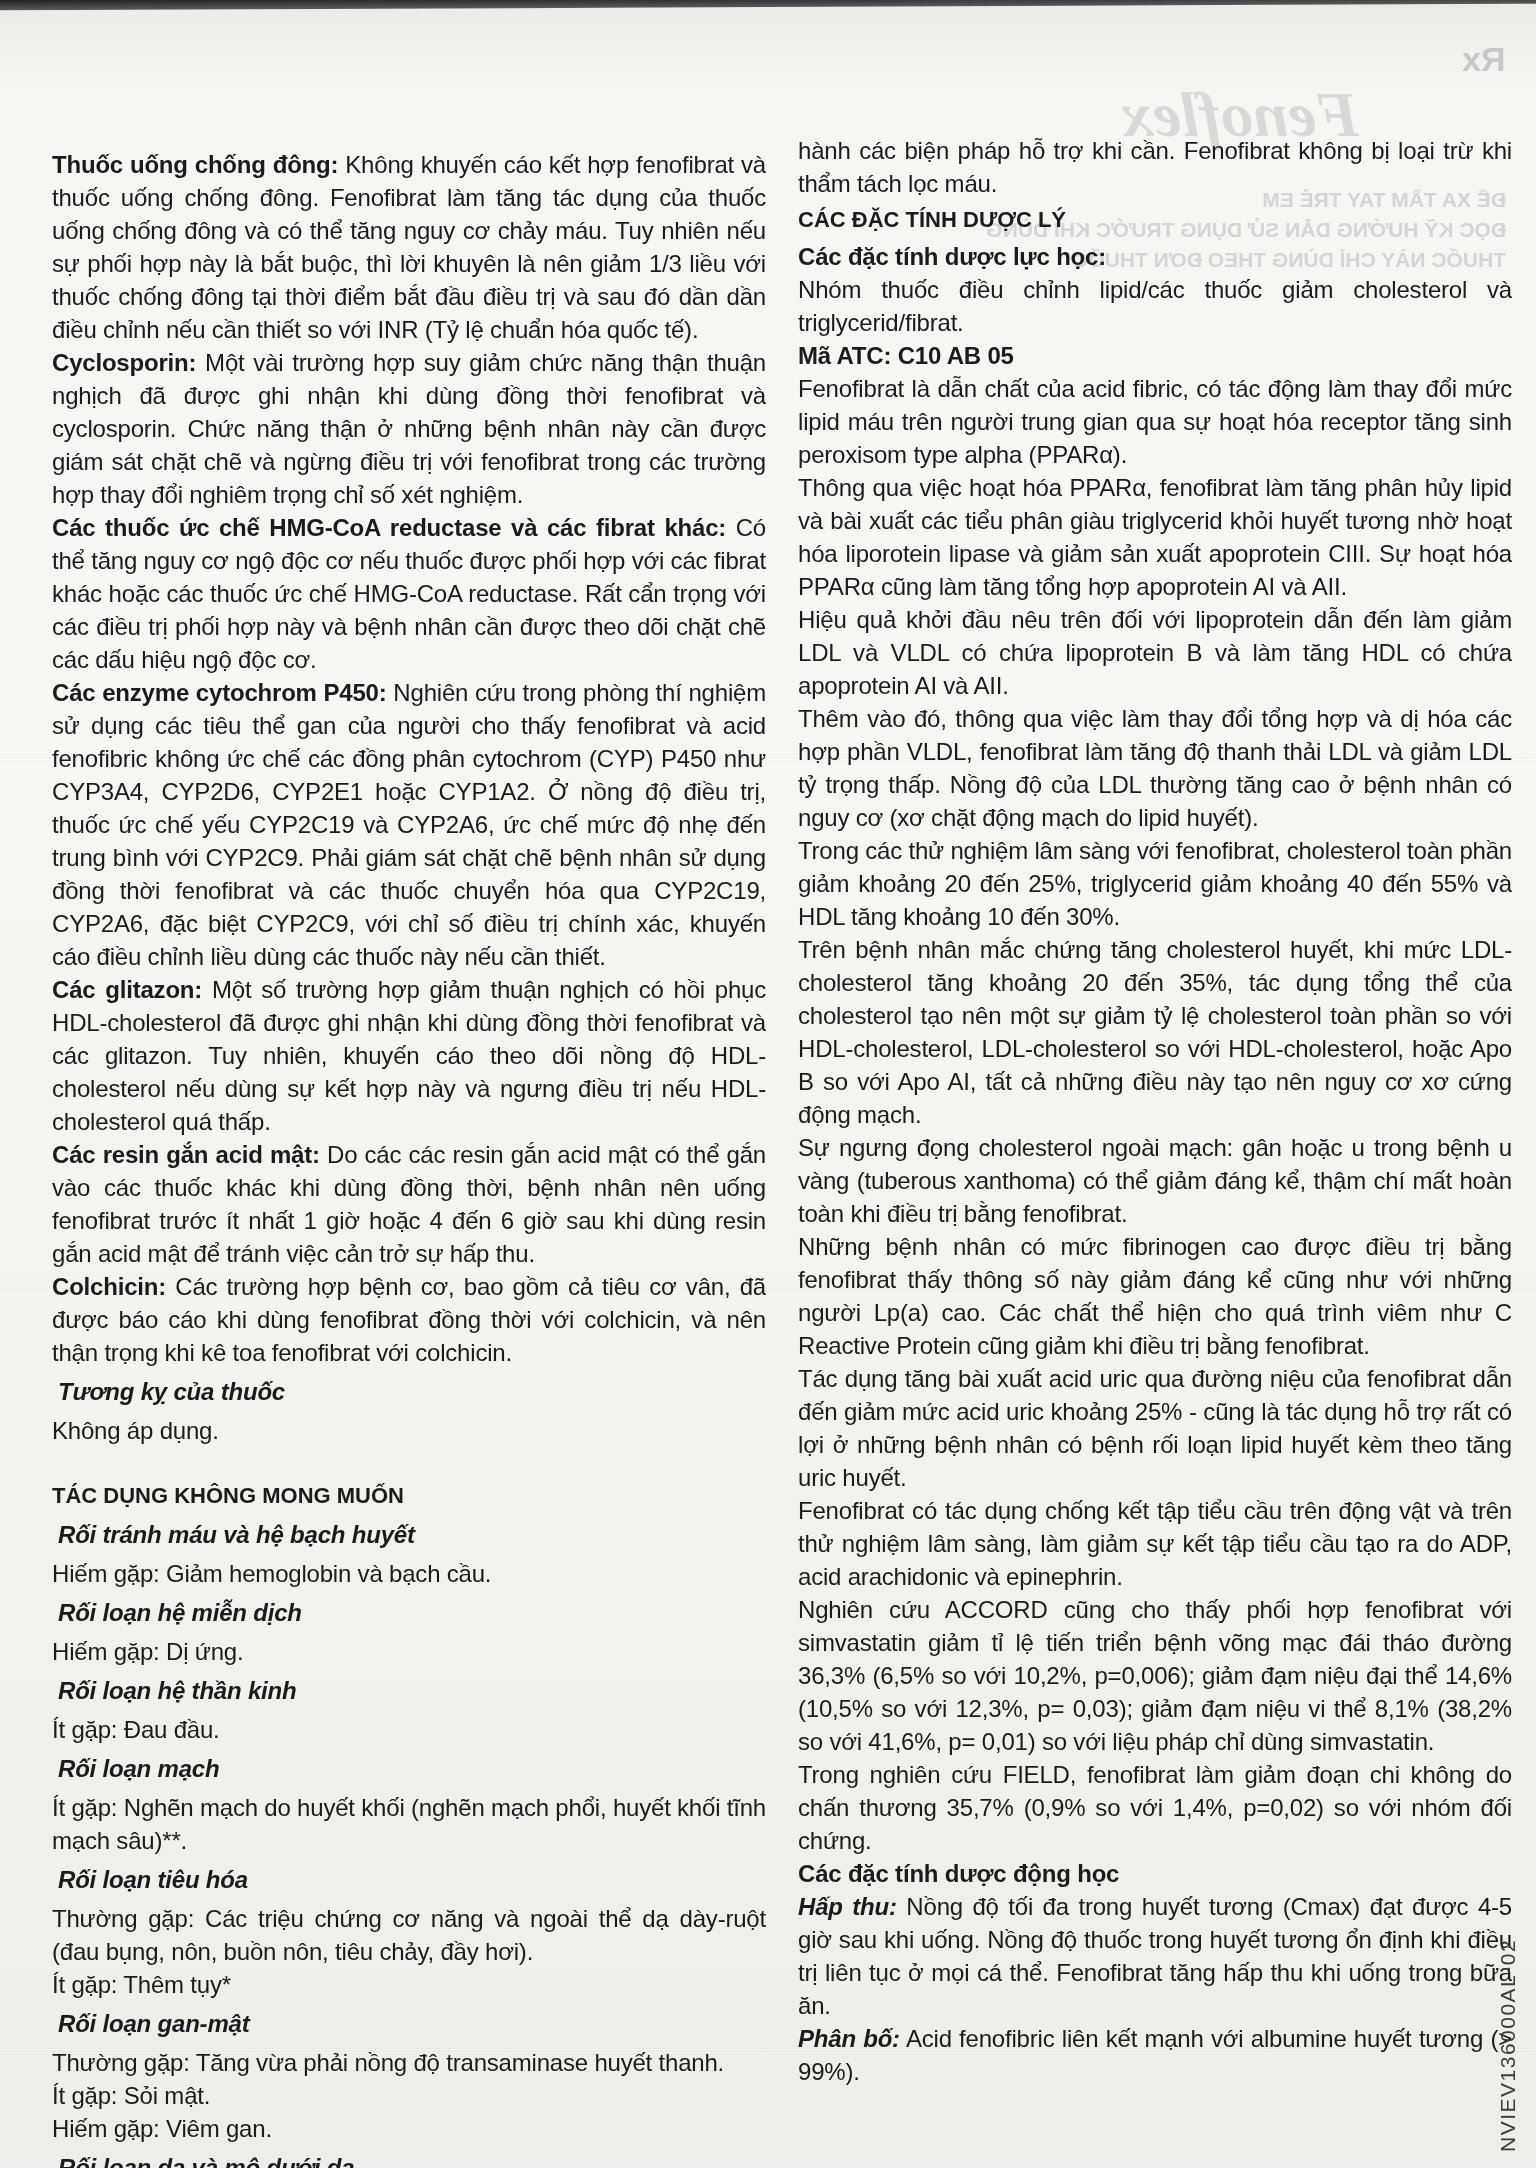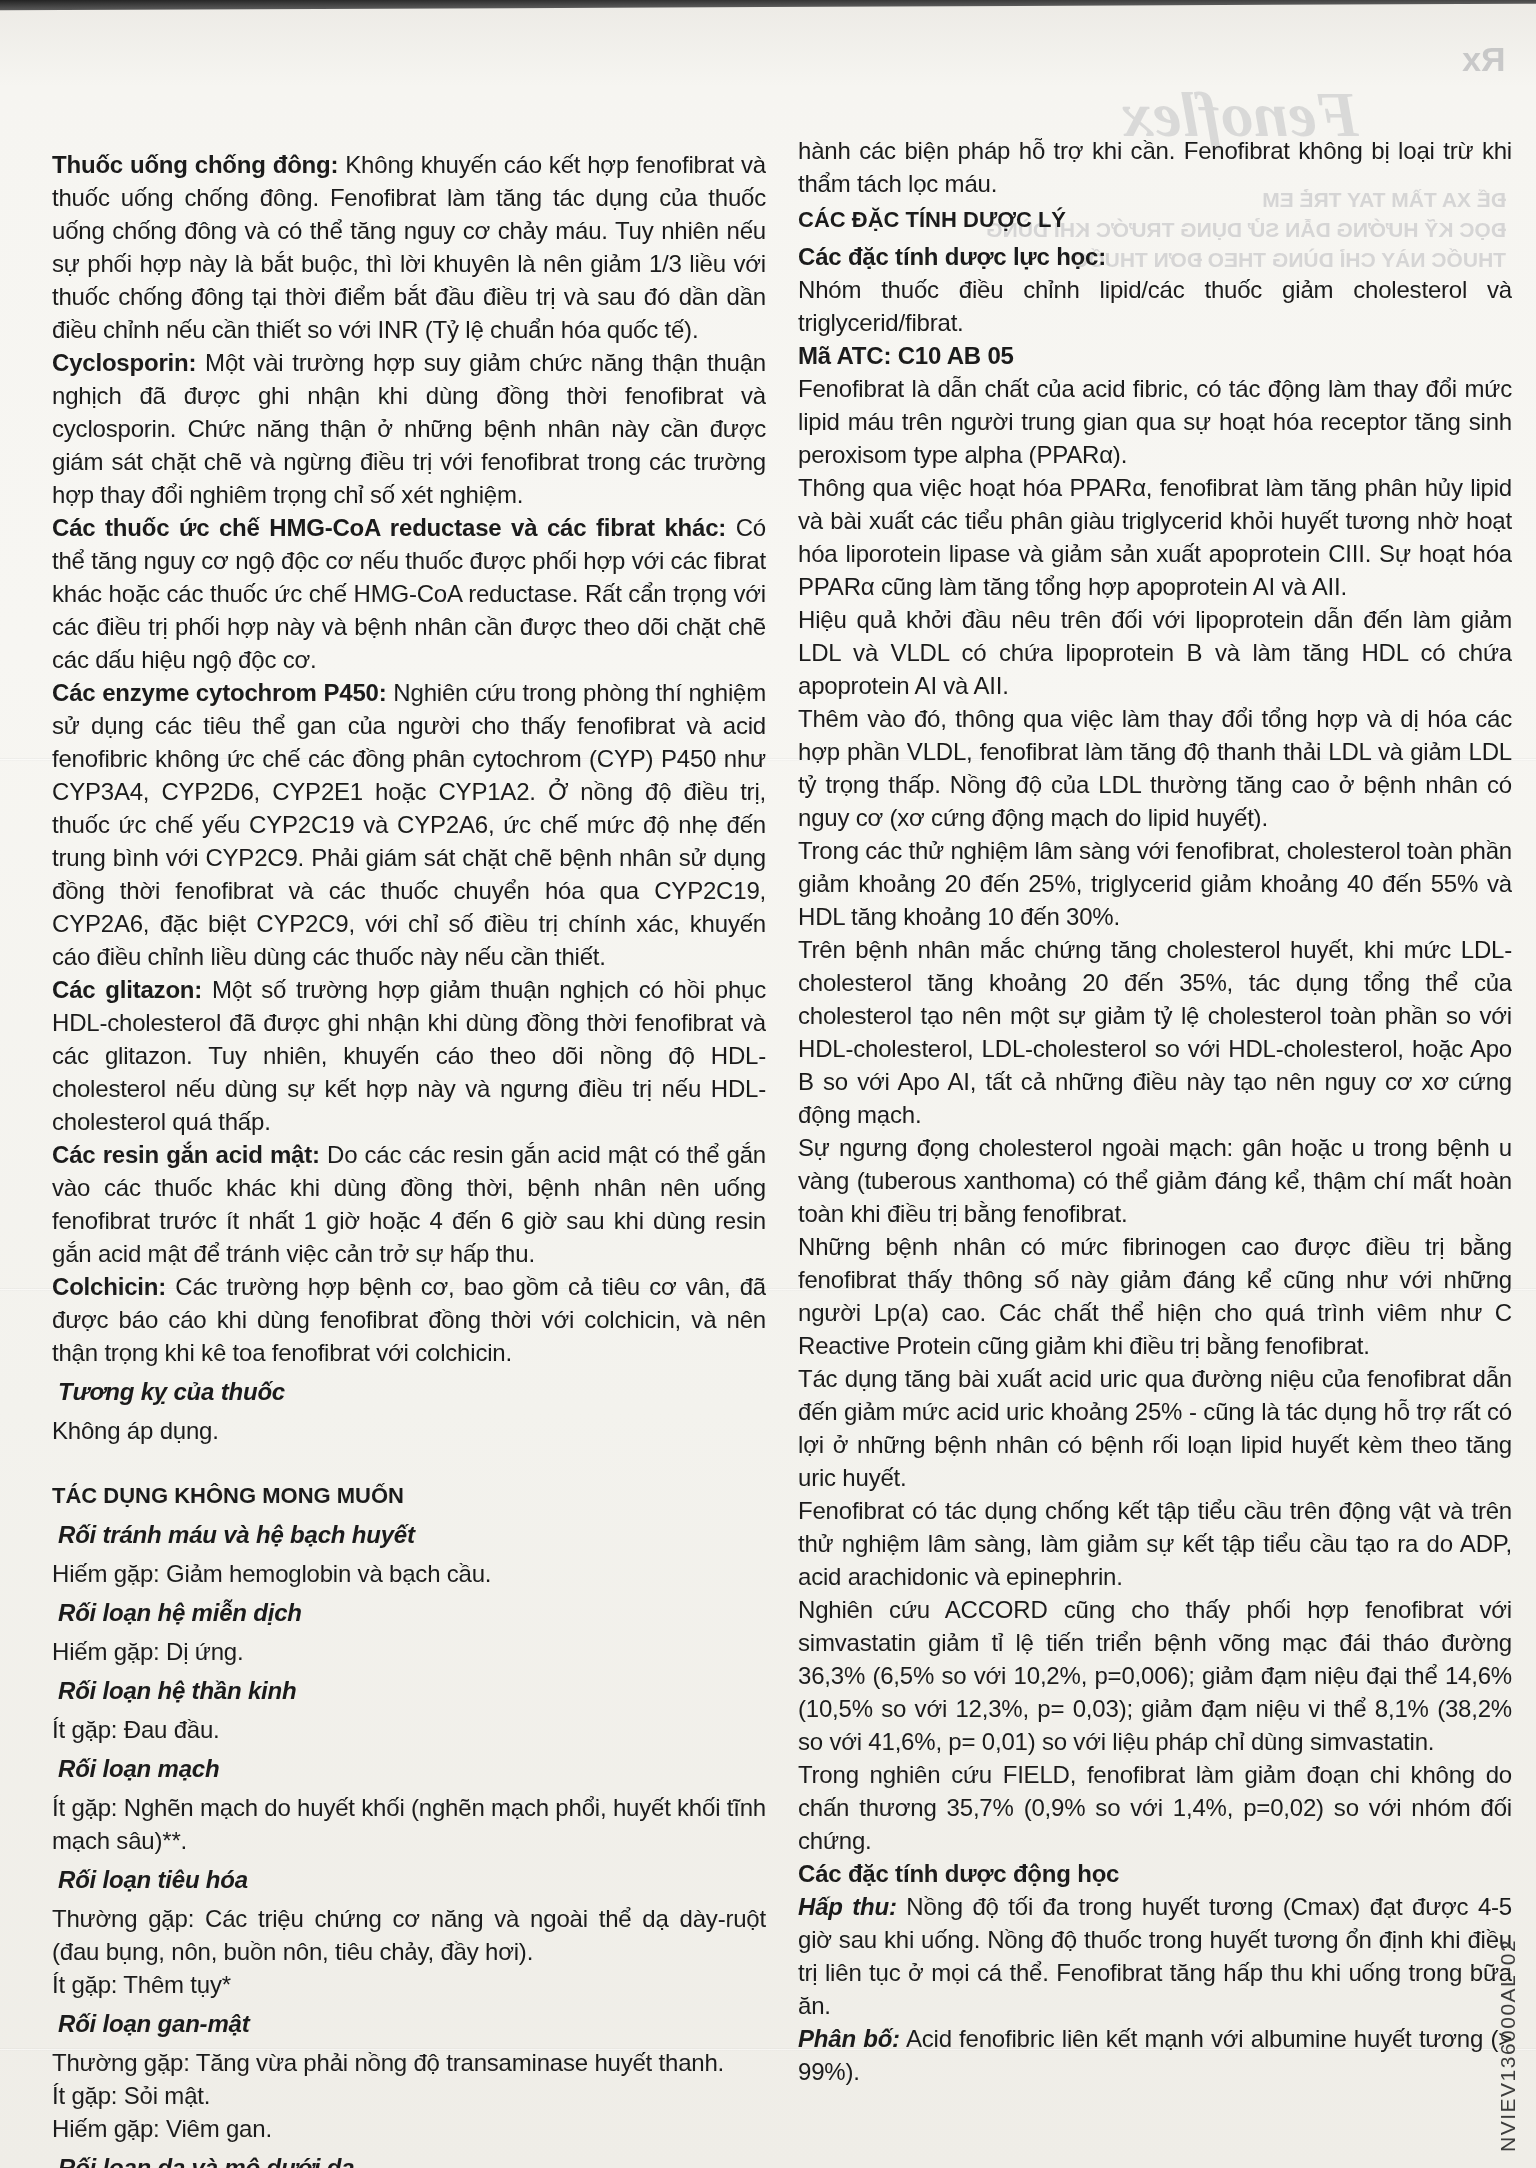--- a/index.html
+++ b/index.html
@@ -101,21 +101,21 @@
   </div>
 <div class="col" id="col-right">
     <p class="para"><span>hành các biện pháp hỗ trợ khi cần. Fenofibrat không bị loại trừ khi thẩm tách lọc máu.</span></p>
     <h2 class="sec tight"><span>CÁC ĐẶC TÍNH DƯỢC LÝ</span></h2>
     <p class="bold-line"><span>Các đặc tính dược lực học:</span></p>
     <p class="para"><span>Nhóm thuốc điều chỉnh lipid/các thuốc giảm cholesterol và triglycerid/fibrat.</span></p>
     <p class="bold-line"><span>Mã ATC: C10 AB 05</span></p>
     <p class="para"><span>Fenofibrat là dẫn chất của acid fibric, có tác động làm thay đổi mức lipid máu trên người trung gian qua sự hoạt hóa receptor tăng sinh peroxisom type alpha (PPARα).</span></p>
     <p class="para"><span>Thông qua việc hoạt hóa PPARα, fenofibrat làm tăng phân hủy lipid và bài xuất các tiểu phân giàu triglycerid khỏi huyết tương nhờ hoạt hóa liporotein lipase và giảm sản xuất apoprotein CIII. Sự hoạt hóa PPARα cũng làm tăng tổng hợp apoprotein AI và AII.</span></p>
     <p class="para"><span>Hiệu quả khởi đầu nêu trên đối với lipoprotein dẫn đến làm giảm LDL và VLDL có chứa lipoprotein B và làm tăng HDL có chứa apoprotein AI và AII.</span></p>
-    <p class="para"><span>Thêm vào đó, thông qua việc làm thay đổi tổng hợp và dị hóa các hợp phần VLDL, fenofibrat làm tăng độ thanh thải LDL và giảm LDL tỷ trọng thấp. Nồng độ của LDL thường tăng cao ở bệnh nhân có nguy cơ (xơ cứng động mạch do lipid huyết).</span></p>
+    <p class="para"><span>Thêm vào đó, thông qua việc làm thay đổi tổng hợp và dị hóa các hợp phần VLDL, fenofibrat làm tăng độ thanh thải LDL và giảm LDL tỷ trọng thấp. Nồng độ của LDL thường tăng cao ở bệnh nhân có nguy cơ (xơ chặt động mạch do lipid huyết).</span></p>
     <p class="para"><span>Trong các thử nghiệm lâm sàng với fenofibrat, cholesterol toàn phần giảm khoảng 20 đến 25%, triglycerid giảm khoảng 40 đến 55% và HDL tăng khoảng 10 đến 30%.</span></p>
     <p class="para"><span>Trên bệnh nhân mắc chứng tăng cholesterol huyết, khi mức LDL-cholesterol tăng khoảng 20 đến 35%, tác dụng tổng thể của cholesterol tạo nên một sự giảm tỷ lệ cholesterol toàn phần so với HDL-cholesterol, LDL-cholesterol so với HDL-cholesterol, hoặc Apo B so với Apo AI, tất cả những điều này tạo nên nguy cơ xơ cứng động mạch.</span></p>
     <p class="para"><span>Sự ngưng đọng cholesterol ngoài mạch: gân hoặc u trong bệnh u vàng (tuberous xanthoma) có thể giảm đáng kể, thậm chí mất hoàn toàn khi điều trị bằng fenofibrat.</span></p>
     <p class="para"><span>Những bệnh nhân có mức fibrinogen cao được điều trị bằng fenofibrat thấy thông số này giảm đáng kể cũng như với những người Lp(a) cao. Các chất thể hiện cho quá trình viêm như C Reactive Protein cũng giảm khi điều trị bằng fenofibrat.</span></p>
     <p class="para"><span>Tác dụng tăng bài xuất acid uric qua đường niệu của fenofibrat dẫn đến giảm mức acid uric khoảng 25% - cũng là tác dụng hỗ trợ rất có lợi ở những bệnh nhân có bệnh rối loạn lipid huyết kèm theo tăng uric huyết.</span></p>
     <p class="para"><span>Fenofibrat có tác dụng chống kết tập tiểu cầu trên động vật và trên thử nghiệm lâm sàng, làm giảm sự kết tập tiểu cầu tạo ra do ADP, acid arachidonic và epinephrin.</span></p>
     <p class="para"><span>Nghiên cứu ACCORD cũng cho thấy phối hợp fenofibrat với simvastatin giảm tỉ lệ tiến triển bệnh võng mạc đái tháo đường 36,3% (6,5% so với 10,2%, p=0,006); giảm đạm niệu đại thể 14,6% (10,5% so với 12,3%, p= 0,03); giảm đạm niệu vi thể 8,1% (38,2% so với 41,6%, p= 0,01) so với liệu pháp chỉ dùng simvastatin.</span></p>
     <p class="para"><span>Trong nghiên cứu FIELD, fenofibrat làm giảm đoạn chi không do chấn thương 35,7% (0,9% so với 1,4%, p=0,02) so với nhóm đối chứng.</span></p>
     <p class="bold-line"><span>Các đặc tính dược động học</span></p>
     <p class="para"><span class="lead-bi">Hấp thu:</span><span> Nồng độ tối đa trong huyết tương (Cmax) đạt được 4-5  giờ sau khi uống. Nồng độ thuốc trong huyết tương ổn định khi điều trị liên tục ở mọi cá thể. Fenofibrat tăng hấp thu khi uống trong bữa ăn.</span></p>

